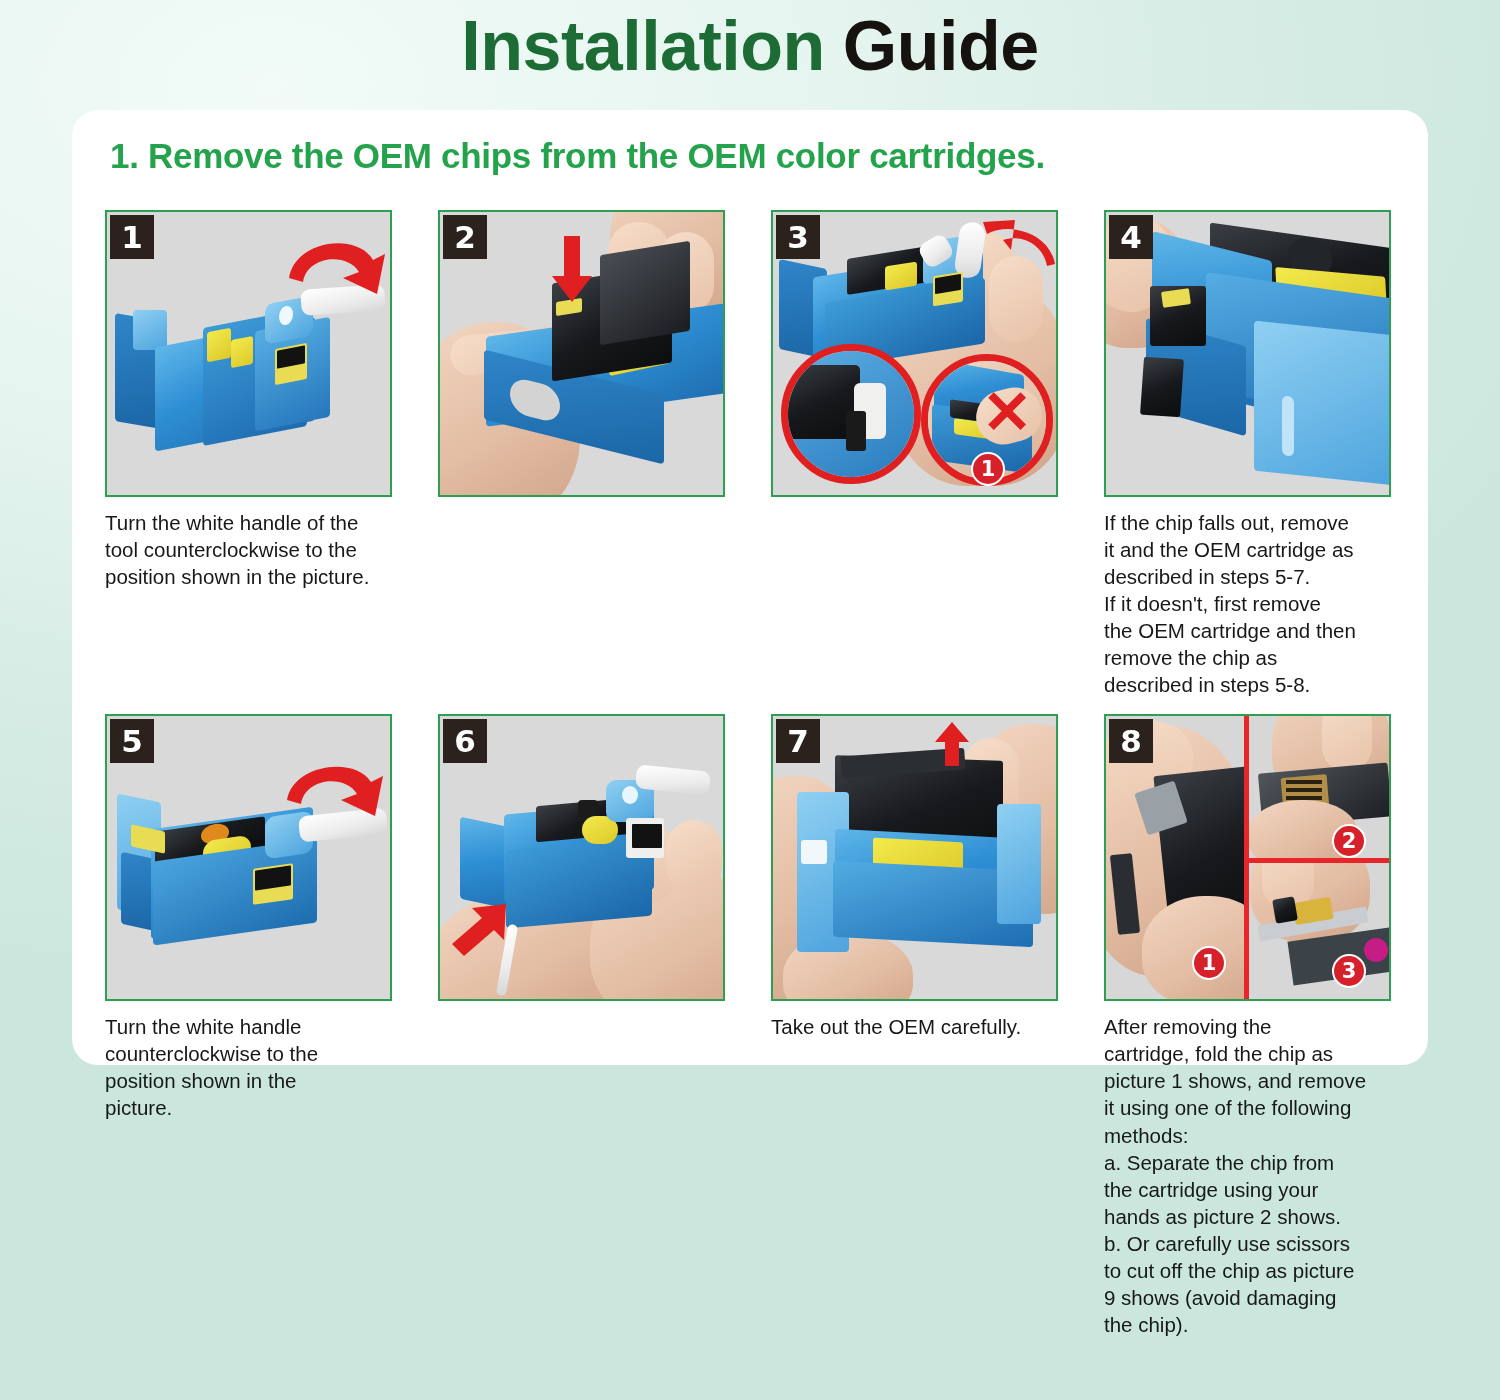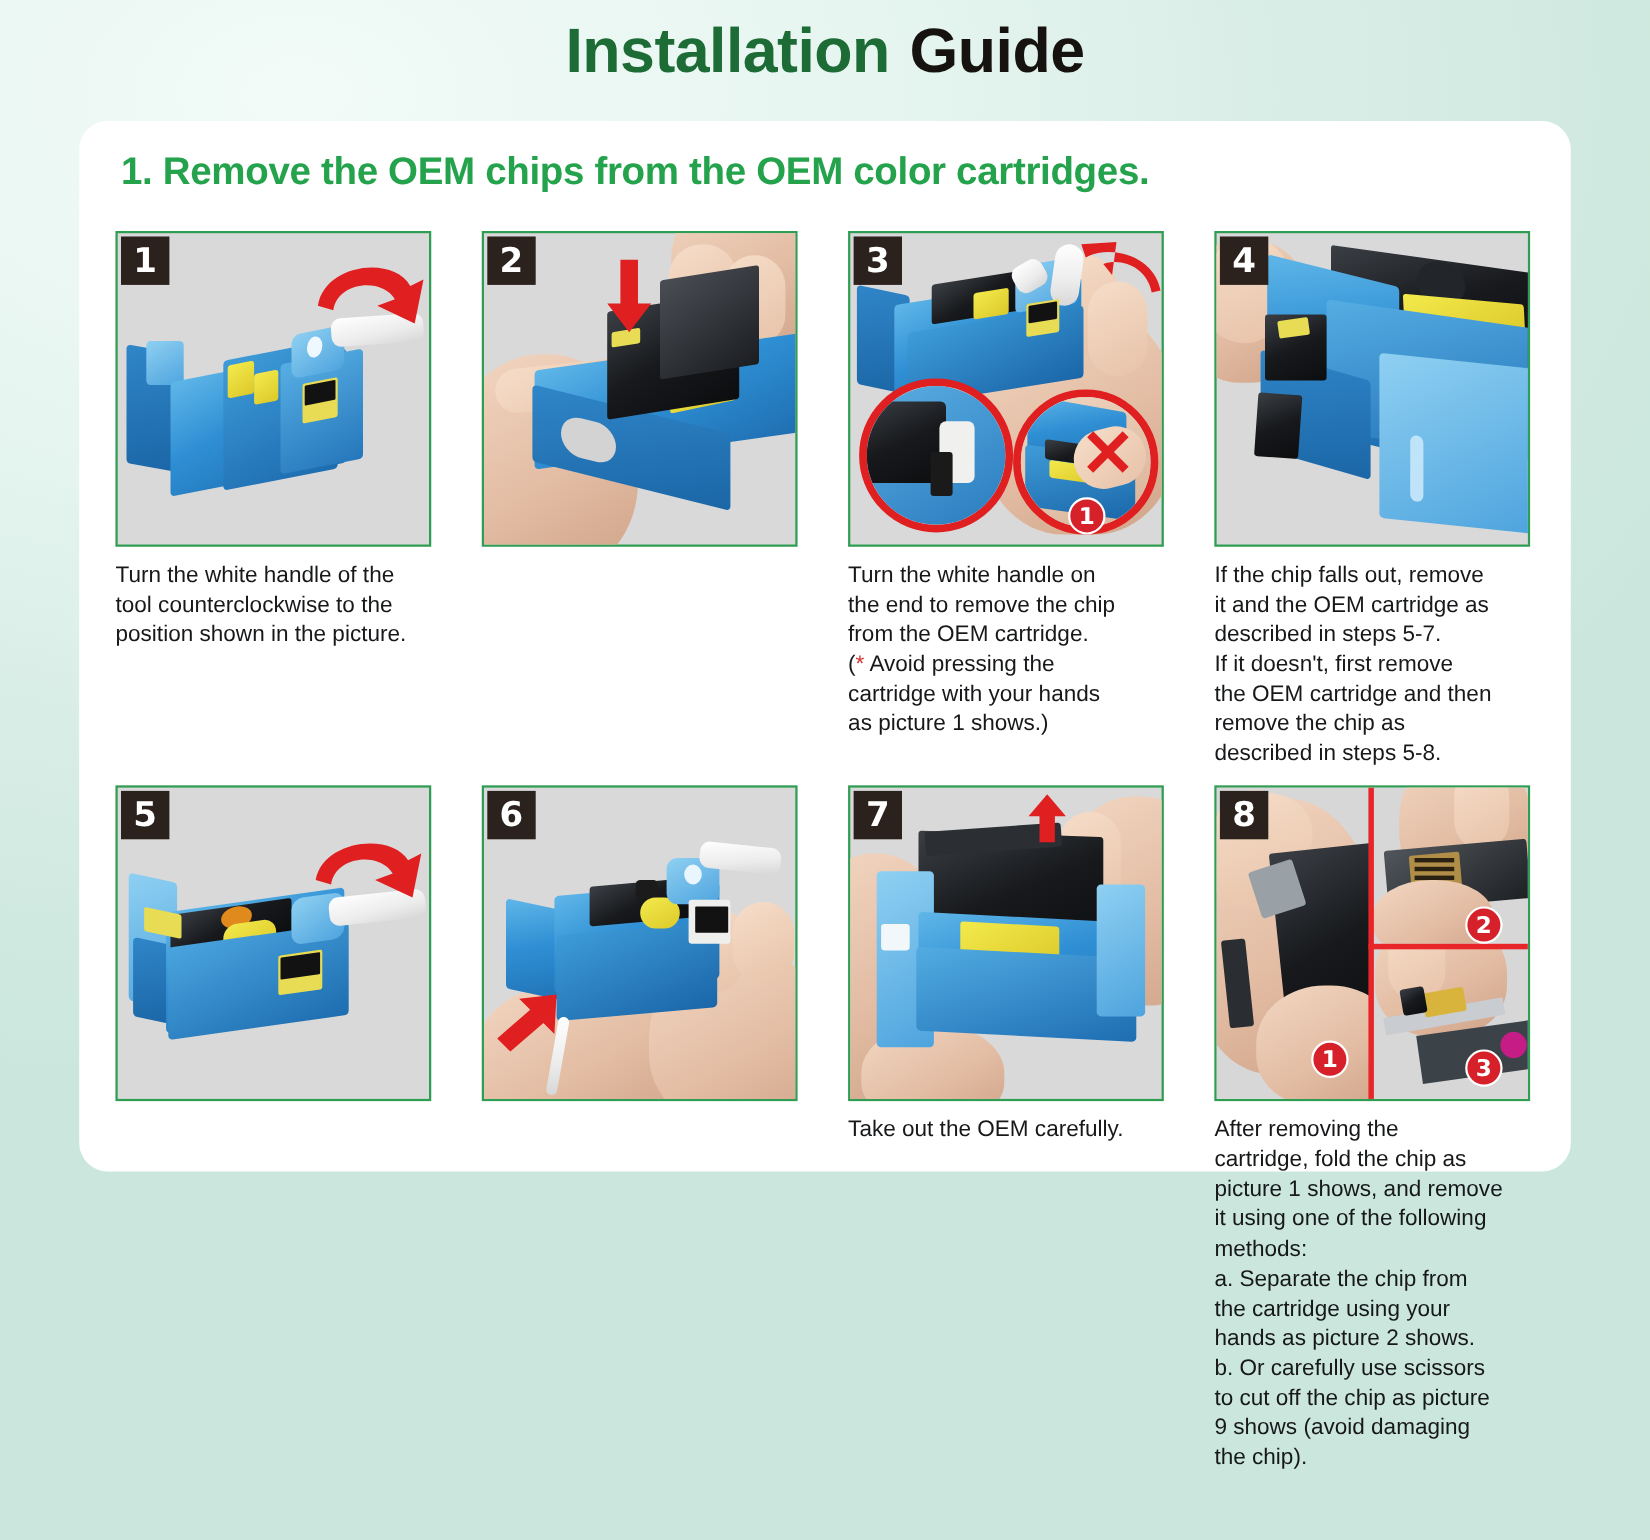--- a/index.html
+++ b/index.html
@@ -21,21 +21,21 @@
       radial-gradient(ellipse 1400px 900px at 18% 6%, #f2fbf8 0%, #e6f5f0 38%, #d6ece4 70%, #cbe7dd 100%);
   }
 
   .page-title {
     position: absolute;
     top: 0; left: 0; right: 0;
     height: 92px;
     display: flex;
     align-items: center;
     justify-content: center;
-    font-size: 57px;
+    font-size: 70px;
     font-weight: bold;
     letter-spacing: -0.5px;
     white-space: nowrap;
   }
   .title-green { color: #1d6b35; }
   .title-black { color: #15120f; margin-left: 18px; }
 
   .card {
     position: absolute;
     left: 72px;
@@ -302,26 +302,20 @@
             <div class="blue" style="left:6px;top:6px;width:90px;height:50px;transform:skewY(10deg)"></div>
             <div class="blue" style="left:4px;top:50px;width:100px;height:56px;transform:skewY(8deg);background:linear-gradient(160deg,#3f9cd8,#1a66a8)"></div>
             <div class="yellow" style="left:26px;top:60px;width:42px;height:16px;transform:skewY(8deg)"></div>
             <div class="black-cart" style="left:22px;top:42px;width:54px;height:18px;transform:skewY(8deg)"></div>
             <div class="finger" style="left:48px;top:28px;width:66px;height:54px;border-radius:28px;transform:rotate(-14deg)"></div>
             <div class="red-x" style="left:54px;top:22px;font-size:60px;">✕</div>
           </div>
           <div class="circ-num" style="left:198px;top:240px;">1</div>
         </div>
       </div>
-      <div class="caption"><span>Turn the white handle on
-the end to remove the chip
-from the OEM cartridge.
-(</span><span class="ast">*</span><span> Avoid pressing the
-cartridge with your hands
-as picture 1 shows.)</span></div>
     </div>
 
     <div class="step">
       <div class="photo">
         <div class="num-badge">4</div>
         <div class="scene">
           <div class="hand" style="left:-34px;top:6px;width:120px;height:130px;border-radius:46%"></div>
           <div class="finger" style="left:-10px;top:4px;width:74px;height:96px;border-radius:36px;transform:rotate(10deg)"></div>
           <div class="black-cart" style="left:104px;top:24px;width:190px;height:86px;transform:skewY(8deg)"></div>
           <div style="position:absolute;left:182px;top:26px;width:44px;height:40px;background:#22262b;border-radius:50%;transform:skewY(8deg)"></div>
@@ -361,20 +355,24 @@
           <div class="label-k" style="left:148px;top:152px;width:36px;height:20px;transform:skewY(-8deg)"></div>
           <div class="blue-light" style="left:158px;top:98px;width:48px;height:42px;border-radius:10px;transform:skewY(-8deg)"></div>
           <div class="white-handle" style="left:192px;top:96px;width:88px;height:26px;transform:rotate(-6deg)"></div>
           <div class="arrow-red" style="left:176px;top:42px;width:110px;height:68px;">
             <svg width="110" height="68" viewBox="0 0 110 68">
               <path d="M4 42 C10 6, 72 -2, 88 24 L100 18 L92 58 L58 42 L74 36 C62 16, 22 20, 18 46 Z" fill="#e01f20"></path>
             </svg>
           </div>
         </div>
       </div>
+      <div class="caption">Turn the white handle
+counterclockwise to the
+position shown in the
+picture.</div>
     </div>
 
     <div class="step row2">
       <div class="photo">
         <div class="num-badge">6</div>
         <div class="scene">
           <div class="hand" style="left:-10px;top:178px;width:180px;height:140px;"></div>
           <div class="hand" style="left:150px;top:150px;width:170px;height:160px;"></div>
           <div class="finger" style="left:182px;top:108px;width:54px;height:78px;"></div>
           <div class="finger" style="left:226px;top:104px;width:56px;height:74px;"></div>

